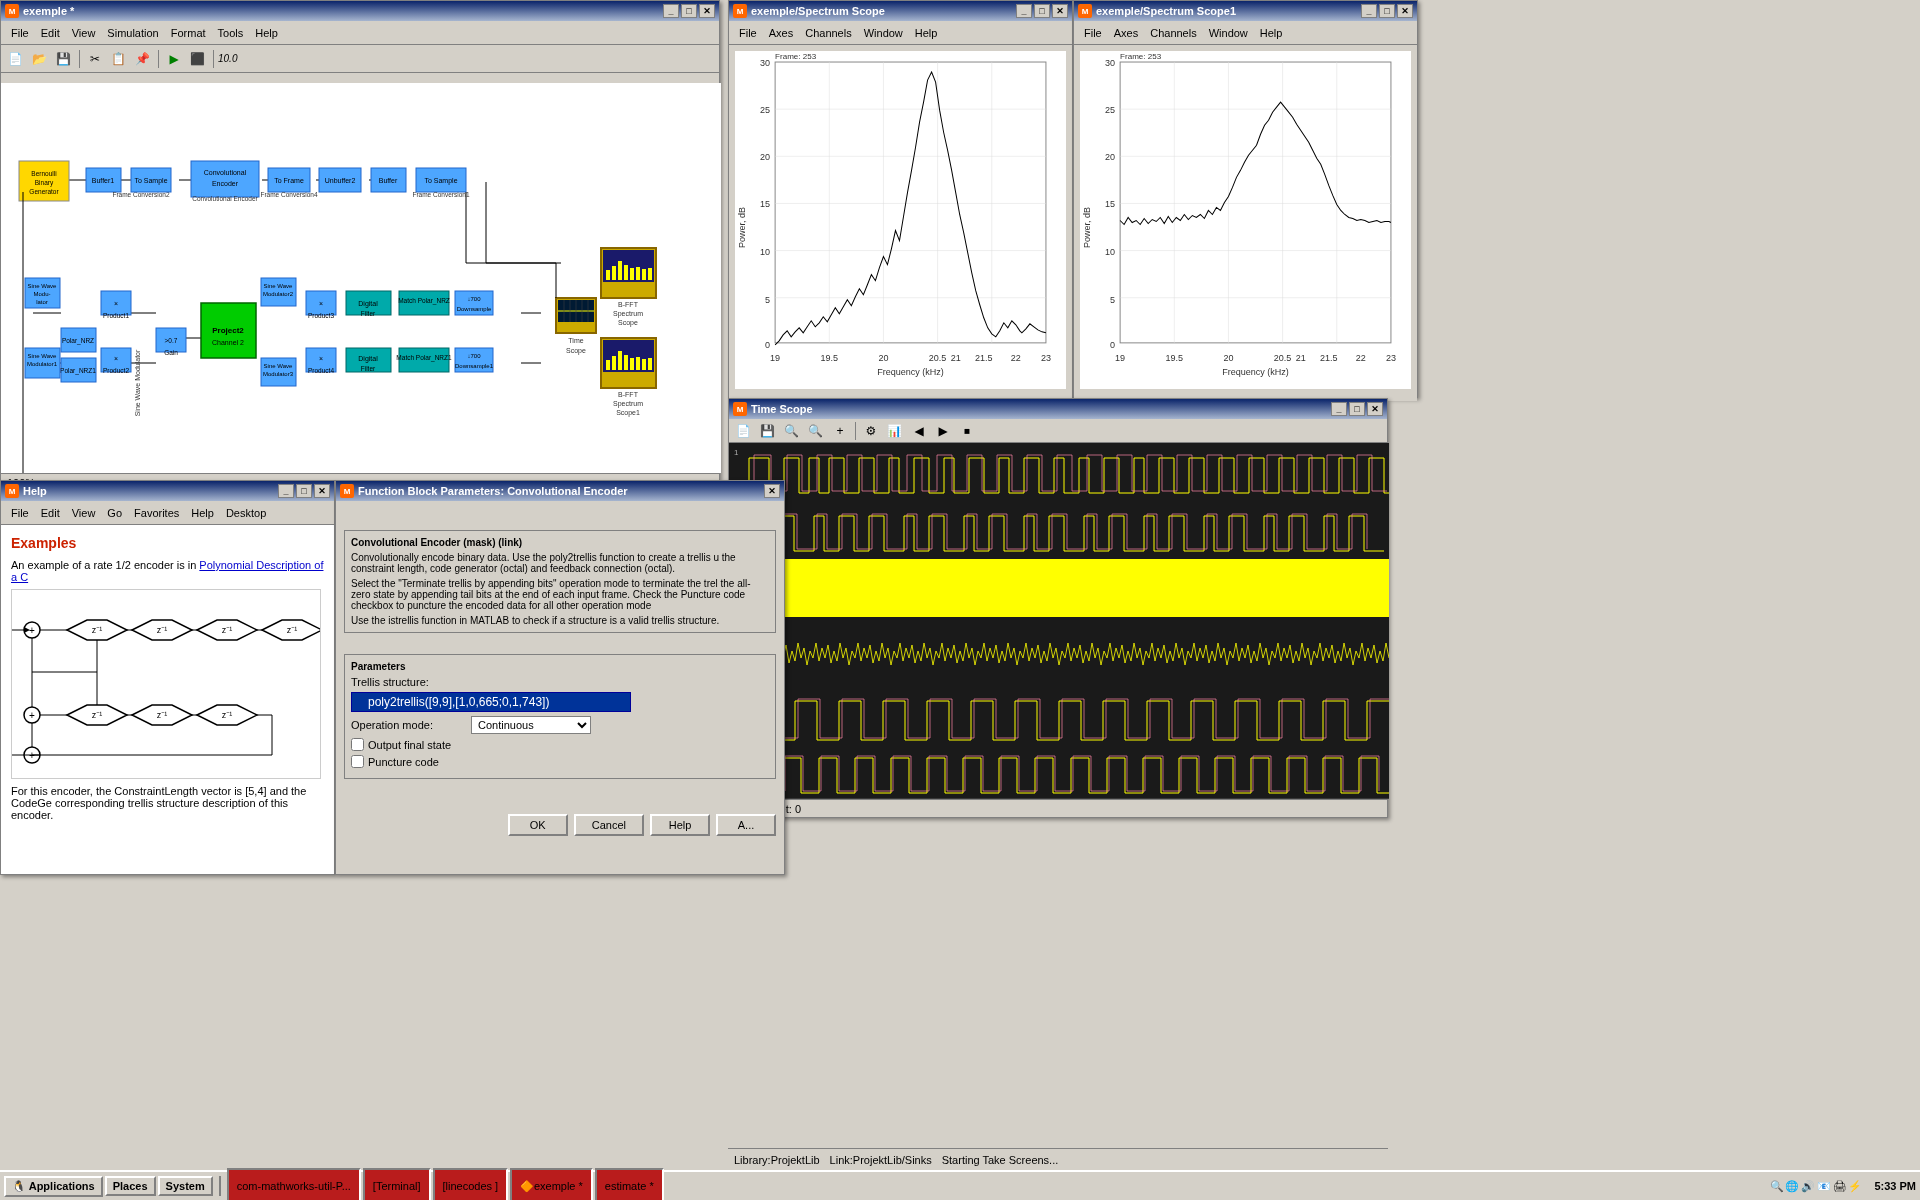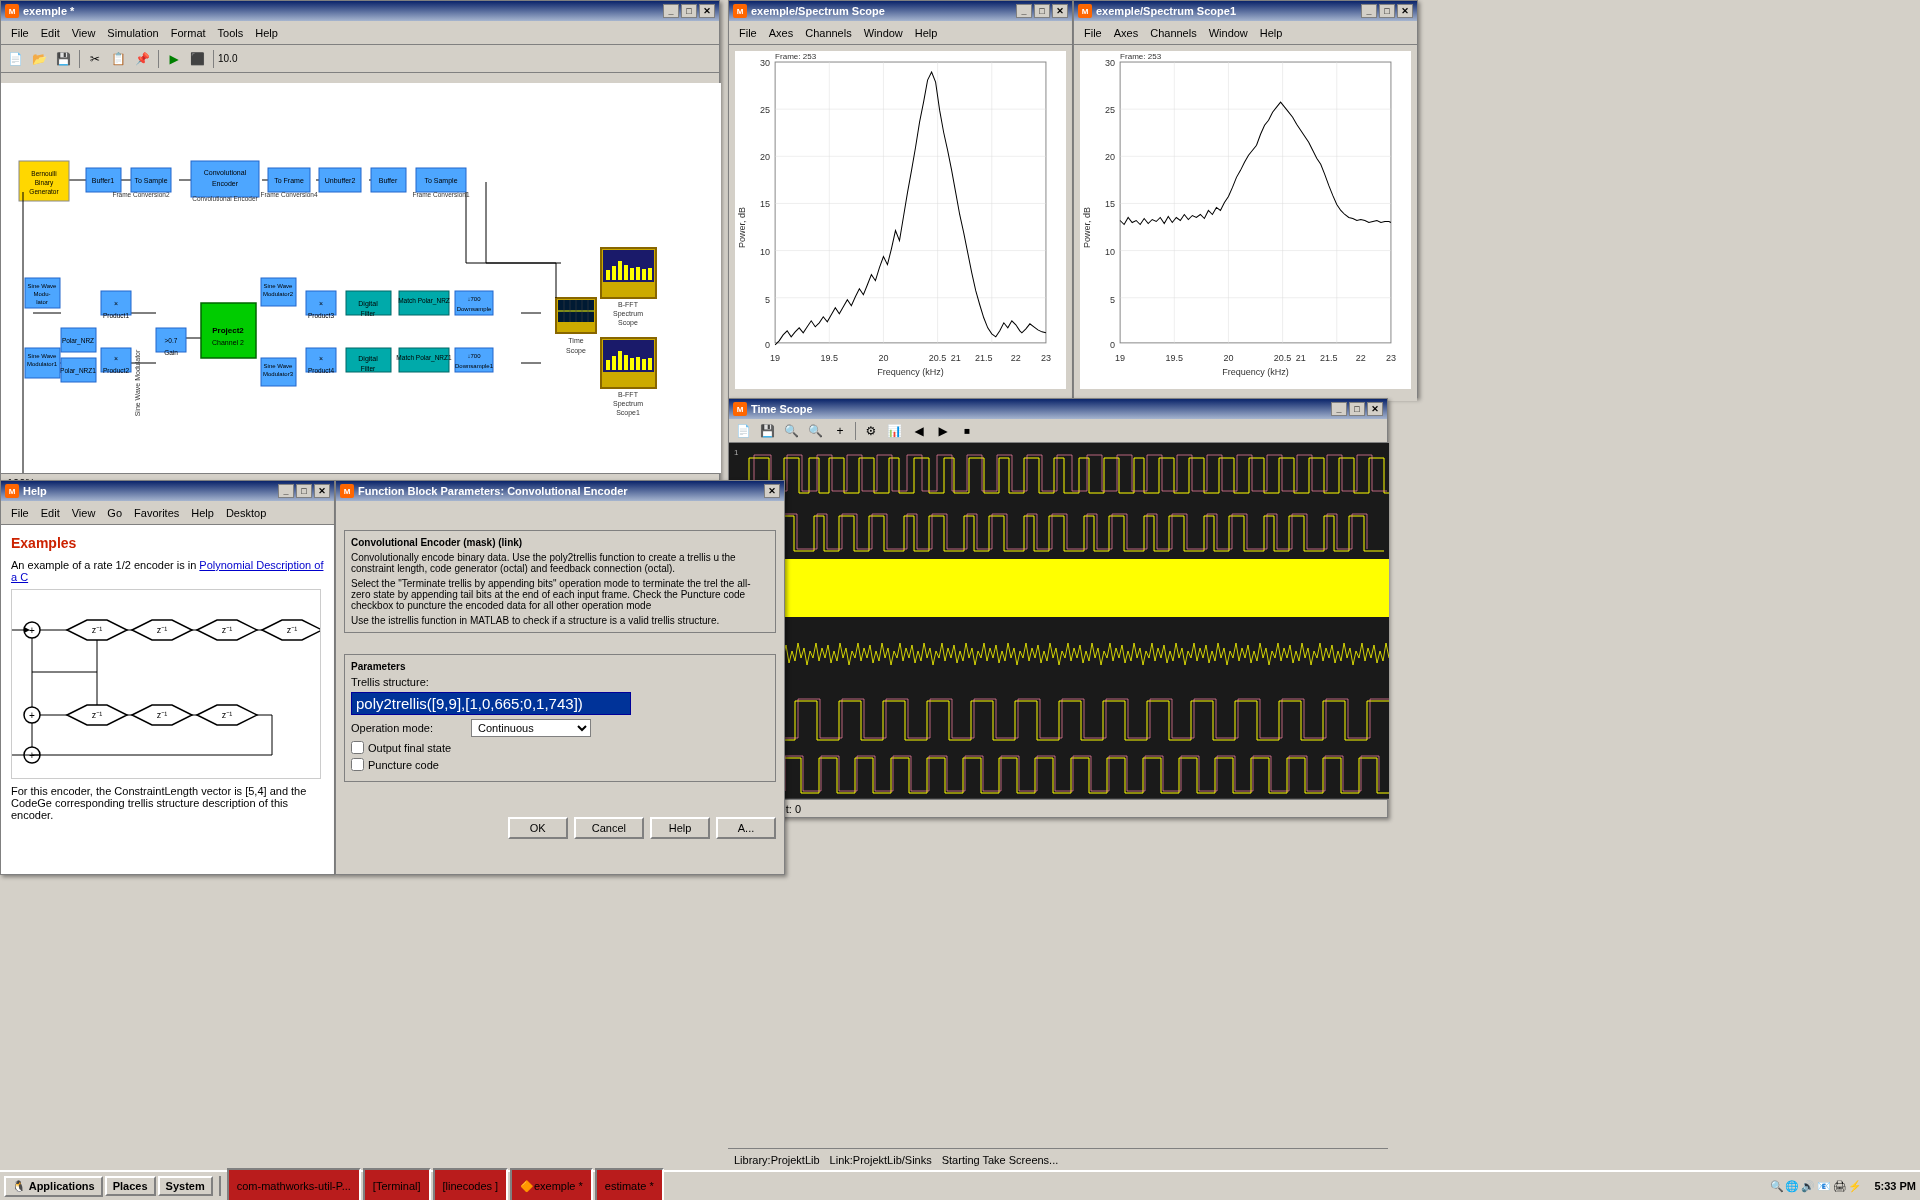--- a/index.html
+++ b/index.html
@@ -146,22 +146,22 @@
 
     .param-label {
       min-width: 120px;
       font-size: 11px;
     }
 
     .param-input {
       background: #003399;
       color: white;
       border: 1px solid #000099;
-      padding: 2px 4px;
-      font-size: 15px;
+      padding: 2px 16px;
+      font-size: 12px;
       width: 200px;
     }
 
     .param-select {
       background: white;
       border: 1px solid #808080;
       padding: 1px 2px;
       font-size: 11px;
       width: 120px;
     }
@@ -319,21 +319,21 @@
     <div class="tool-btn">📂</div>
     <div class="tool-btn">💾</div>
     <div class="toolbar-sep"></div>
     <div class="tool-btn">✂</div>
     <div class="tool-btn">📋</div>
     <div class="tool-btn">📌</div>
     <div class="toolbar-sep"></div>
     <div class="tool-btn" style="color:green;">▶</div>
     <div class="tool-btn" style="color:red;">⬛</div>
     <div class="toolbar-sep"></div>
-    <span style="font-size:10px;">10.0</span>
+    <span style="font-size:10px;font-style:italic;">10.0</span>
   </div>
 
   <div class="simulink-canvas" style="width:720px; height:390px; position:relative; background:white; overflow:hidden;margin-top:10px;">
 
     <svg width="720" height="390" style="position:absolute; top:0; left:0;">
 
       <g stroke="#000" stroke-width="1" fill="none">
 
         <line x1="68" y1="97" x2="85" y2="97"></line>
         <line x1="120" y1="97" x2="138" y2="97"></line>

